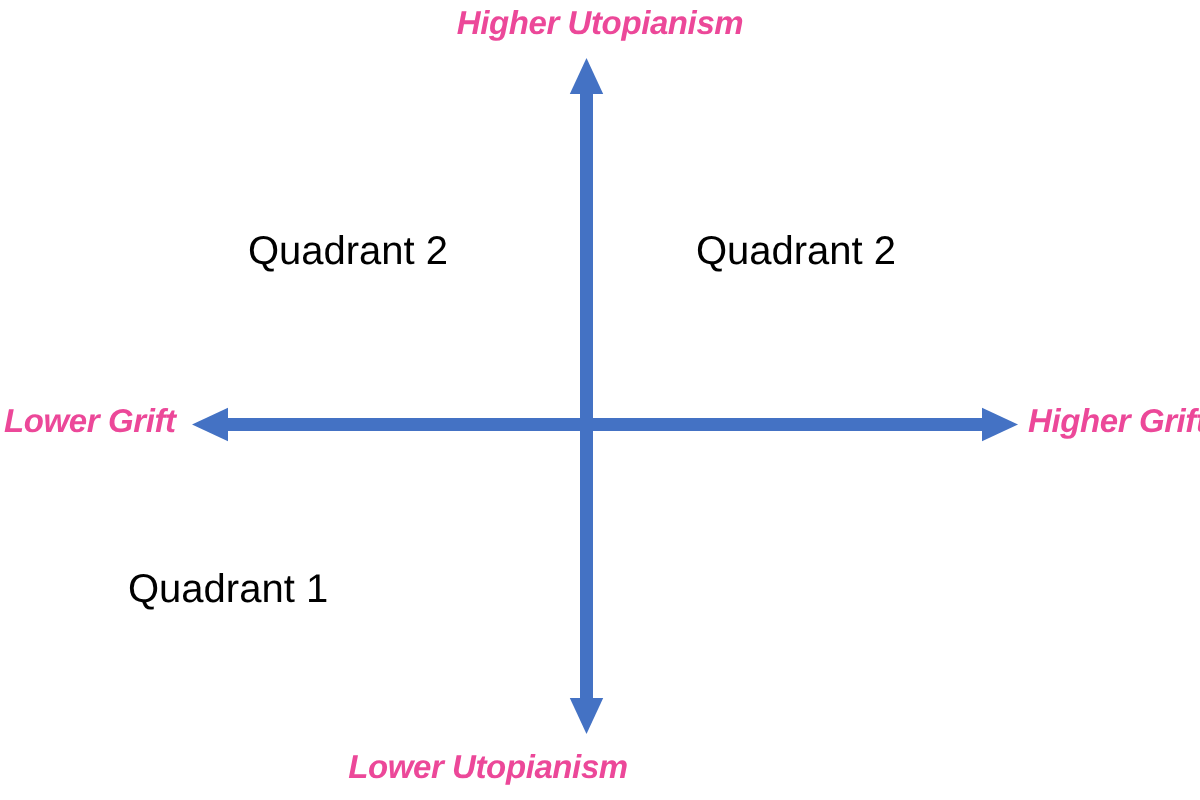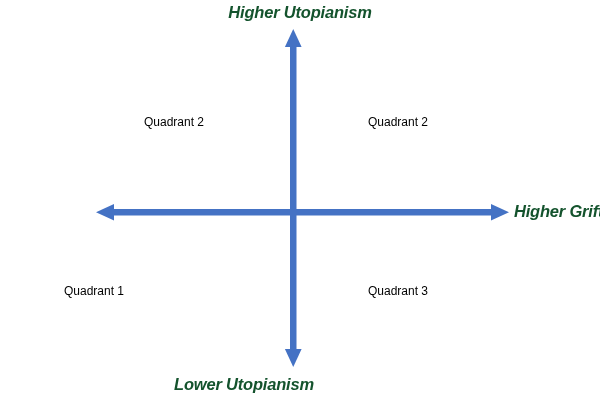--- a/index.html
+++ b/index.html
@@ -25,27 +25,27 @@
   }
 
   .axis-label {
     position: absolute;
     font-style: italic;
     font-weight: bold;
     font-size: 16.5px;
     line-height: 1;
     letter-spacing: -0.2px;
     white-space: nowrap;
-    color: #14532d;
+    color: #ec4899;
   }
   .quadrant-label {
     position: absolute;
     font-style: normal;
     font-weight: normal;
-    font-size: 12px;
+    font-size: 20px;
     line-height: 1;
     white-space: nowrap;
     color: #000000;
   }
 
   
   #label-top    { left: 0;     top: 4px;   width: 600px; text-align: center; }
   #label-bottom { left: 0;     top: 376px; width: 488px; text-align: center; }
   #label-left   { left: 2px;   top: 203px; }
   #label-right  { left: 514px; top: 203px; }
@@ -73,24 +73,24 @@
       <rect x="112" y="209" width="382" height="6.5" fill="#4472C4"></rect>
       <polygon points="96,212.25 114,203.9 114,220.6" fill="#4472C4"></polygon>
       <polygon points="509,212.25 491,203.9 491,220.6" fill="#4472C4"></polygon>
     </g>
   </svg>
 
   <div class="axis-label" id="label-top">Higher Utopianism</div>
 
   <div class="axis-label" id="label-bottom">Lower Utopianism</div>
 
+  <div class="axis-label" id="label-left">Lower Grift</div>
 
   <div class="axis-label" id="label-right">Higher Grift</div>
 
   <div class="quadrant-label" id="quadrant-2">Quadrant 2</div>
 
   <div class="quadrant-label" id="quadrant-4">Quadrant 2</div>
 
   <div class="quadrant-label" id="quadrant-1">Quadrant 1</div>
 
-  <div class="quadrant-label" id="quadrant-3">Quadrant 3</div>
 
 </div>
 
 </body></html>

